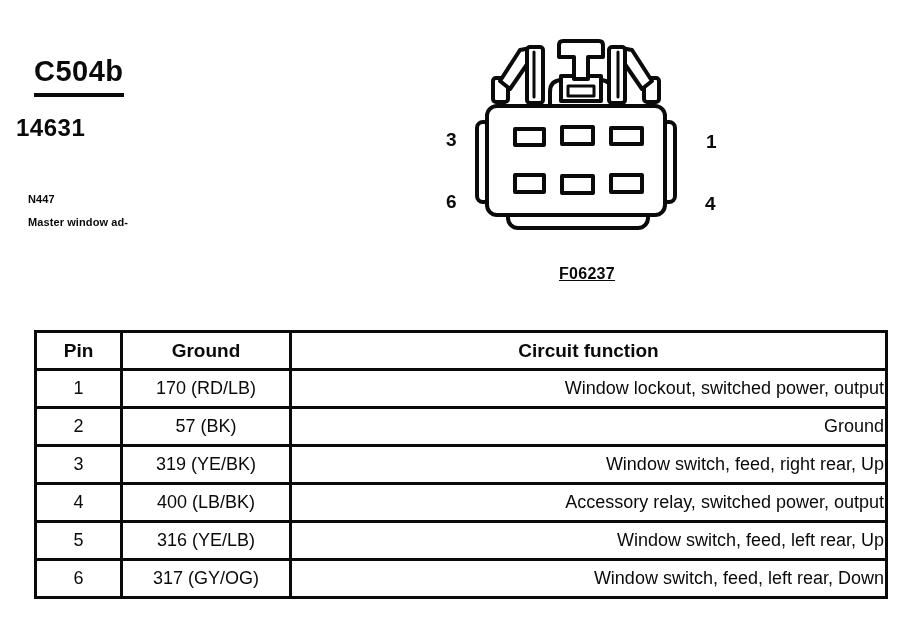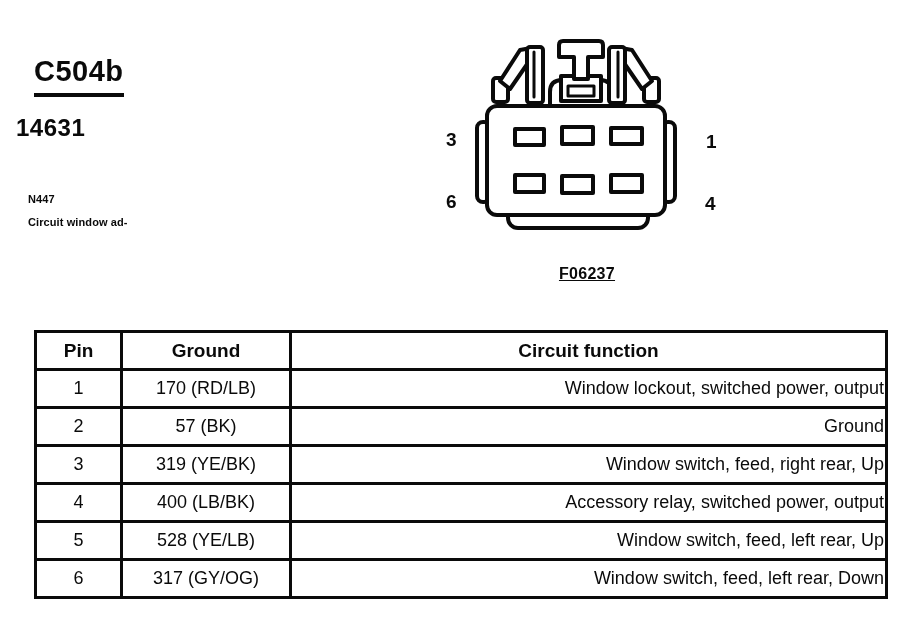--- a/index.html
+++ b/index.html
@@ -117,21 +117,21 @@
 </style>
 </head>
 <body>
 
 <div class="page">
 
   <div class="connector-id">C504b</div>
   <div class="part-number">14631</div>
   <div class="component-note">
     <div>N447</div>
-    <div>Circuit window ad-</div>
+    <div>Master window ad-</div>
   </div>
 
   <div class="connector-figure">
     <svg class="connector-svg" viewBox="0 0 310 250" xmlns="http://www.w3.org/2000/svg">
       <g stroke="currentColor" fill="#ffffff" stroke-width="4" stroke-linejoin="round" stroke-linecap="round">
 
         <rect x="78" y="158" width="140" height="35" rx="10"></rect>
 
         <rect x="47" y="87" width="13" height="80" rx="6"></rect>
         <rect x="232" y="87" width="13" height="80" rx="6"></rect>
@@ -200,21 +200,21 @@
         <td class="td-circuit">319 (YE/BK)</td>
         <td class="td-func">Window switch, feed, right rear, Up</td>
       </tr>
       <tr>
         <td class="td-pin">4</td>
         <td class="td-circuit">400 (LB/BK)</td>
         <td class="td-func">Accessory relay, switched power, output</td>
       </tr>
       <tr>
         <td class="td-pin">5</td>
-        <td class="td-circuit">528 (YE/LB)</td>
+        <td class="td-circuit">316 (YE/LB)</td>
         <td class="td-func">Window switch, feed, left rear, Up</td>
       </tr>
       <tr>
         <td class="td-pin">6</td>
         <td class="td-circuit">317 (GY/OG)</td>
         <td class="td-func">Window switch, feed, left rear, Down</td>
       </tr>
     </tbody>
   </table>
 

